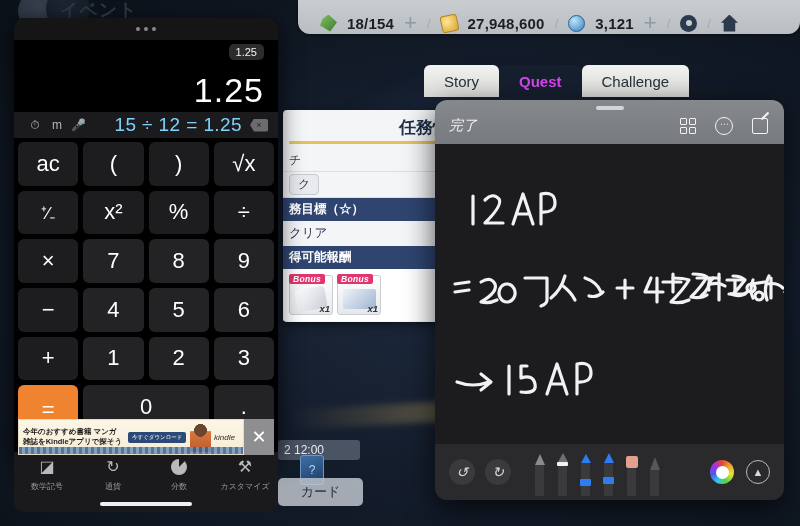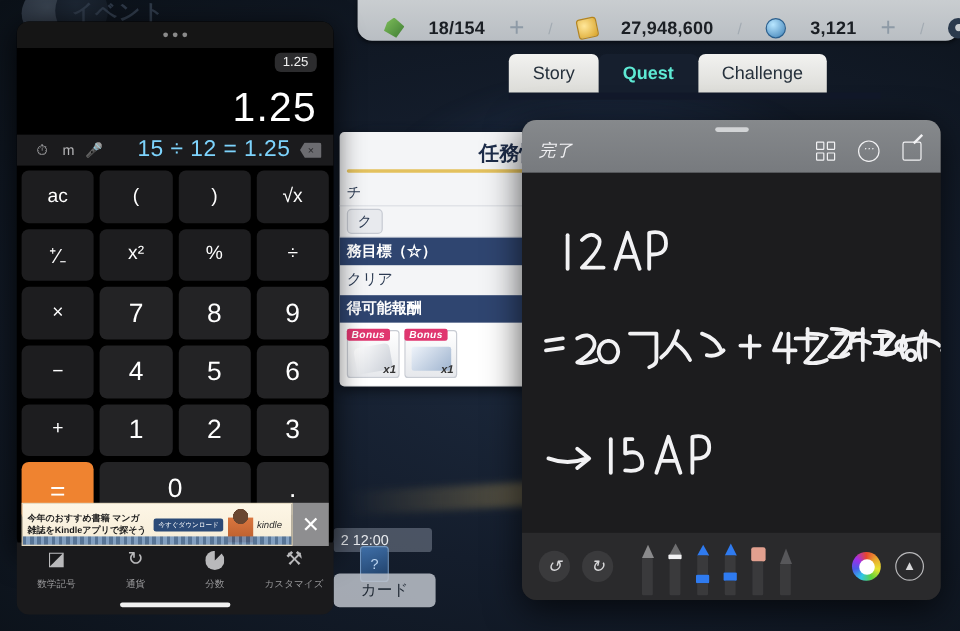--- a/index.html
+++ b/index.html
@@ -21,41 +21,41 @@
   #event-title{position:absolute;left:60px;top:-2px;font-size:18px;color:#2e3948;font-weight:bold;letter-spacing:1px;}
   #event-orb{position:absolute;left:18px;top:-12px;width:54px;height:46px;border-radius:50%;
      background:radial-gradient(circle at 40% 40%, #38424f, #222a36);}
   #event-orb2{position:absolute;left:46px;top:-14px;width:44px;height:46px;border-radius:50%;
      background:radial-gradient(circle at 40% 40%, #1c2633, #131a24);}
 
   
   #hud{position:absolute;left:298px;top:0;width:502px;height:34px;
       background:linear-gradient(180deg,#c9cdd0 0%,#b9bec3 100%);
       border-bottom-left-radius:12px;border-bottom-right-radius:12px;
-      display:flex;align-items:center;gap:20px;padding:12px 14px 0 22px;
+      display:flex;align-items:center;gap:10px;padding:12px 14px 0 22px;
       box-shadow:0 1px 3px rgba(0,0,0,.45);}
   #hud .hud-ico{width:17px;height:17px;display:inline-block;flex:none;}
   #hud .hud-val{font-size:15px;color:#1b1f24;font-weight:600;letter-spacing:.2px;white-space:nowrap;}
   #hud .plus{color:#8e9aa6;font-size:22px;font-weight:300;line-height:1;}
   #hud .sep{color:#9aa3ac;font-size:13px;opacity:.75;}
   .leaf{background:linear-gradient(135deg,#7fbf5a,#3d7a33);clip-path:polygon(50% 0,100% 45%,60% 100%,0 65%,15% 25%);}
   .coin{background:radial-gradient(circle at 35% 35%,#ffe79a,#d9a328);border-radius:3px;
      border:1px solid #b5841c;transform:rotate(-12deg);}
   .gem{background:radial-gradient(circle at 35% 30%,#b8e6ff,#3d7fb5);border-radius:50%;border:1px solid #2a5f8e;}
   .gear{position:relative;background:#2b3a4d;border-radius:50%;}
   .gear::after{content:"";position:absolute;left:50%;top:50%;transform:translate(-50%,-50%);
      width:6px;height:6px;border-radius:50%;background:#c9cdd0;}
   .home{background:#2b3a4d;clip-path:polygon(50% 0,100% 48%,84% 48%,84% 100%,16% 100%,16% 48%,0 48%);}
 
   
   #game-tabs{position:absolute;left:424px;top:45px;display:flex;align-items:flex-end;gap:0;}
   .gtab{height:32px;padding:0 20px;display:flex;align-items:center;justify-content:center;
     font-size:15px;border-top-left-radius:6px;border-top-right-radius:6px;}
-  .gtab.inactive{background:linear-gradient(180deg,#f2f2f0,#dcdcd8);color:#26313c;}
-  .gtab.active{background:#161f2e;color:#5eead4;font-weight:600;}
+  .gtab.inactive{background:linear-gradient(180deg,#f2f2f0,#dcdcd8);color:#26313c;margin-top:20px;}
+  .gtab.active{background:#161f2e;color:#d946ef;font-weight:600;}
   #game-tabs-underline{position:absolute;left:424px;top:77px;width:310px;height:6px;background:#12192a;opacity:.85;}
 
   
   #quest-dialog{position:absolute;left:283px;top:110px;width:192px;height:212px;
      background:#f4f5f7;border-radius:4px;overflow:hidden;box-shadow:0 3px 10px rgba(0,0,0,.5);}
   #quest-dialog .qtitle{text-align:right;padding:6px 8px 2px 0;font-size:17px;font-weight:bold;color:#1e2d4a;}
   #quest-dialog .qrule{height:3px;background:#e3c15e;margin:0 6px 6px 6px;border-radius:2px;}
   #quest-dialog .qrow{display:flex;align-items:center;justify-content:space-between;padding:2px 6px;
      font-size:12px;color:#2b3a52;border-bottom:1px solid #dcdfe4;min-height:22px;}
   #quest-dialog .qchip{background:#e8eaee;border:1px solid #c6cad2;border-radius:4px;padding:1px 8px;font-size:12px;color:#2b3a52;}
@@ -97,21 +97,21 @@
   #calc-hist .hico{width:22px;color:#b6b6b8;font-size:12px;display:flex;align-items:center;justify-content:center;}
   #calc-hist .expr{flex:1;text-align:right;color:#7dd3fc;font-size:19px;padding-right:8px;letter-spacing:.4px;}
   #calc-hist .bksp{width:18px;height:13px;background:#6c6c70;border-radius:2px;position:relative;
      clip-path:polygon(22% 0,100% 0,100% 100%,22% 100%,0 50%);display:flex;align-items:center;justify-content:center;
      color:#2a2a2c;font-size:9px;}
 
   #keypad{padding:4px 4px 0 4px;display:grid;grid-template-columns:repeat(4,1fr);
      grid-template-rows:repeat(6,1fr);gap:5px;height:296px;position:relative;}
   .key{background:#232325;border-radius:6px;display:flex;align-items:center;justify-content:center;
      color:#fff;font-size:22px;font-weight:300;user-select:none;}
-  .key.fn{background:#1d1d1f;font-size:16px;}
+  .key.fn{background:#1d1d1f;font-size:22px;}
   .key.small{font-size:17px;}
   .key.eq{background:#ef8330;grid-row:span 2;font-size:22px;}
   .key.zero{grid-column:span 2;}
 
   #ad-wrap{position:absolute;left:18px;top:419px;width:256px;height:36px;display:flex;z-index:6;}
   #ad{flex:1;background:linear-gradient(180deg,#fdf6e6,#f6ecd6);display:flex;align-items:center;
      padding:2px 4px;overflow:hidden;position:relative;border:1px solid #e6dcc5;}
   #ad .adtxt{font-size:7.5px;color:#1a1a1a;font-weight:bold;line-height:1.35;width:112px;}
   #ad .adbtn{background:#2b4a77;color:#fff;font-size:5.5px;padding:2px 4px;border-radius:2px;white-space:nowrap;}
   #ad .adfig{width:22px;height:30px;margin-left:4px;

